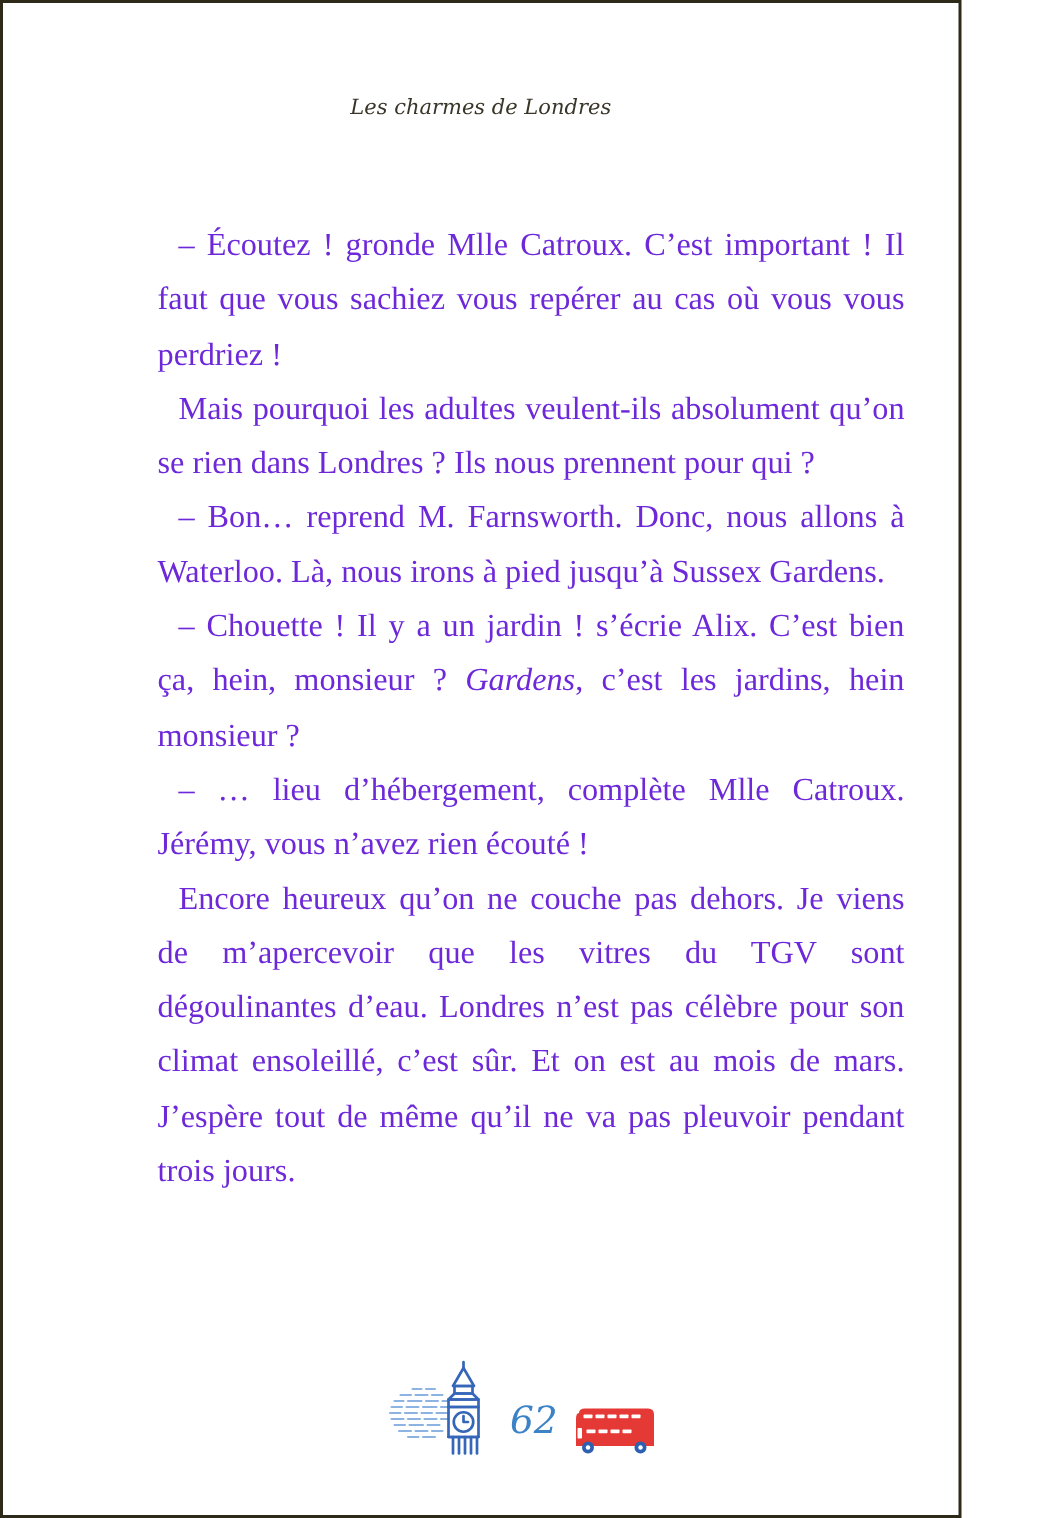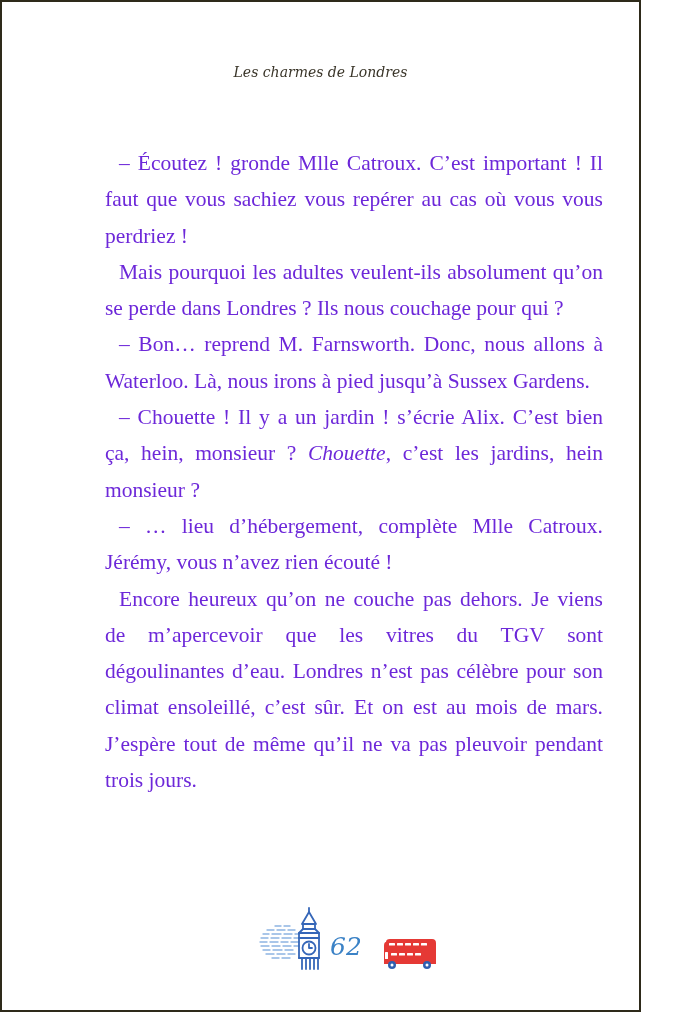--- a/index.html
+++ b/index.html
@@ -62,21 +62,21 @@
     }
     .bigben {
       position: absolute;
       left: 255px;
       top: 4px;
       width: 72px;
       height: 66px;
     }
     .page-number {
       position: absolute;
-      left: 328px;
+      left: 338px;
       top: 30px;
       font-family: "DejaVu Serif", serif;
       font-style: italic;
       font-size: 25px;
       color: #3b82c6;
       line-height: 30px;
     }
     .bus {
       position: absolute;
       left: 380px;
@@ -87,23 +87,23 @@
   </style>
 </head>
 <body>
 
 <div class="page">
 
   <div class="running-head">Les charmes de Londres</div>
 
   <div class="body-text">
     <p>– Écoutez ! gronde Mlle Catroux. C’est important ! Il faut que vous sachiez vous repérer au cas où vous vous perdriez !</p>
-    <p>Mais pourquoi les adultes veulent-ils absolument qu’on se perde dans Londres ? Ils nous couchage pour qui ?</p>
+    <p>Mais pourquoi les adultes veulent-ils absolument qu’on se rien dans Londres ? Ils nous prennent pour qui ?</p>
     <p>– Bon… reprend M. Farnsworth. Donc, nous allons à Waterloo. Là, nous irons à pied jusqu’à Sussex Gardens.</p>
-    <p><span>– Chouette ! Il y a un jardin ! s’écrie Alix. C’est bien ça, hein, monsieur ? </span><em>Chouette</em><span>, c’est les jardins, hein monsieur ?</span></p>
+    <p><span>– Chouette ! Il y a un jardin ! s’écrie Alix. C’est bien ça, hein, monsieur ? </span><em>Gardens</em><span>, c’est les jardins, hein monsieur ?</span></p>
     <p>– … lieu d’hébergement, complète Mlle Catroux. Jérémy, vous n’avez rien écouté !</p>
     <p>Encore heureux qu’on ne couche pas dehors. Je viens de m’apercevoir que les vitres du TGV sont dégoulinantes d’eau. Londres n’est pas célèbre pour son climat ensoleillé, c’est sûr. Et on est au mois de mars. J’espère tout de même qu’il ne va pas pleuvoir pendant trois jours.</p>
   </div>
 
   <div class="footer">
     <svg class="bigben" viewBox="0 0 72 66" xmlns="http://www.w3.org/2000/svg">
 
       <g stroke="#7aa6de" stroke-width="1.4" stroke-linecap="round" opacity="0.85">
         <line x1="18" y1="20" x2="24" y2="20"></line>
           <line x1="27" y1="20" x2="33" y2="20"></line>

